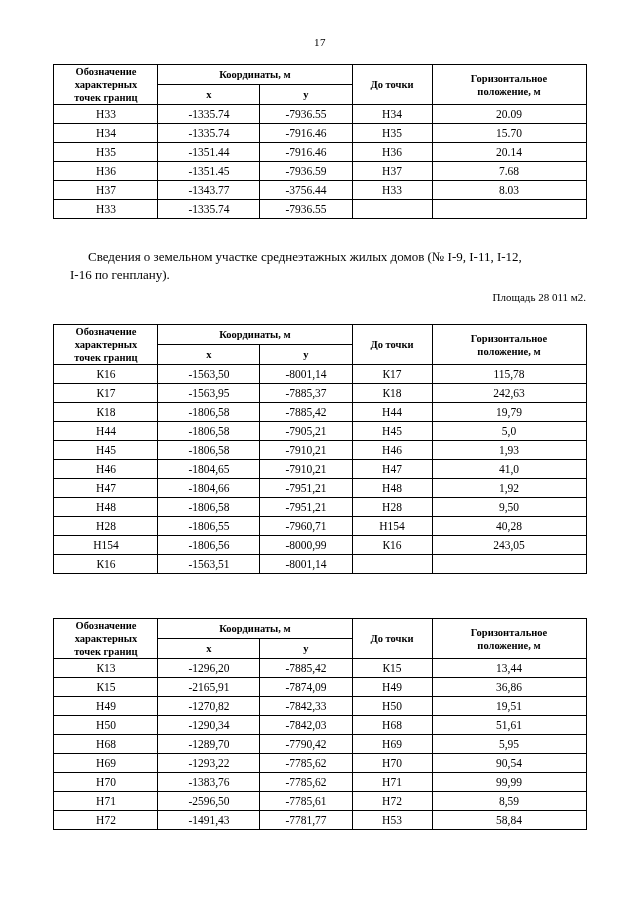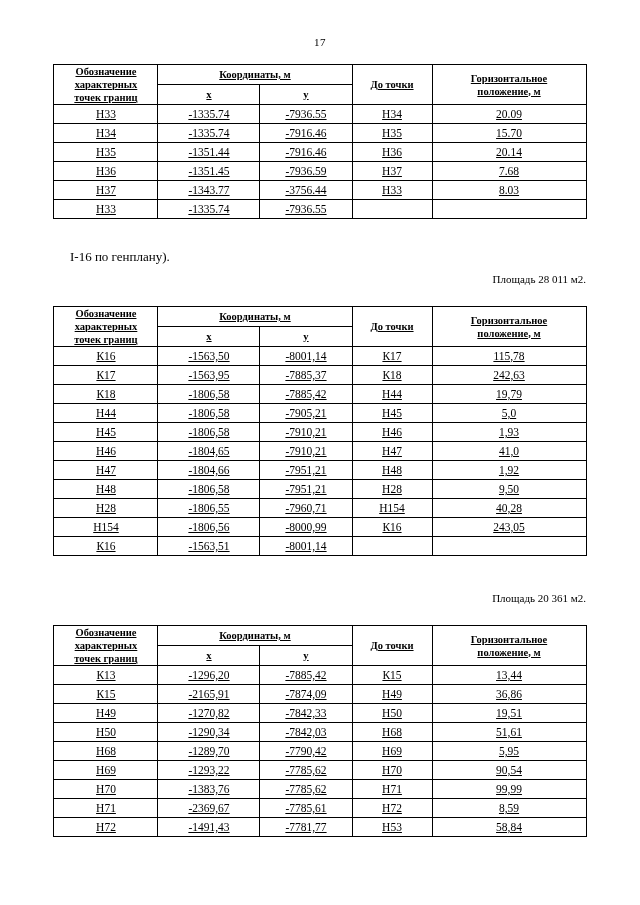--- a/index.html
+++ b/index.html
@@ -32,21 +32,20 @@
     letter-spacing: 0.5px;
   }
 
   
   table.coord-table {
     border-collapse: collapse;
     table-layout: fixed;
     margin: 15px auto;
     width: 532px;
     font-size: 11.5px;
-    text-decoration: underline;
   }
   table.coord-table td,
   table.coord-table th {
     border: 1px solid #000000;
     padding: 0;
     text-align: center;
     vertical-align: middle;
     font-weight: normal;
   }
   table.coord-table th {
@@ -177,20 +176,21 @@
             <td class="cell">-1335.74</td>
             <td class="cell">-7936.55</td>
             <td class="cell"></td>
             <td class="cell"></td>
           </tr>
         </tbody>
     </table>
   </div>
 
   <div class="para">
+    <span>Сведения о земельном участке среднеэтажных   жилых домов (№ I-9, I-11, I-12,</span>
     <div class="para-line2">I-16 по генплану).</div>
   </div>
   <div class="area-line">Площадь 28 011 м2.</div>
 
   <div class="t2-wrap">
     <table class="coord-table">
       <colgroup>
         <col class="c1">
           <col class="c2">
           <col class="c3">
@@ -293,21 +293,20 @@
             <td class="cell">-8001,14</td>
             <td class="cell"></td>
             <td class="cell"></td>
           </tr>
         </tbody>
     </table>
   </div>
 
   <div class="para">
   </div>
-  <div class="area-line">Площадь 20 361 м2.</div>
 
   <div class="t3-wrap">
     <table class="coord-table tall-head">
       <colgroup>
         <col class="c1">
           <col class="c2">
           <col class="c3">
           <col class="c4">
           <col class="c5">
       </colgroup>
@@ -375,21 +374,21 @@
           </tr>
           <tr>
             <td class="cell">Н70</td>
             <td class="cell">-1383,76</td>
             <td class="cell">-7785,62</td>
             <td class="cell">Н71</td>
             <td class="cell">99,99</td>
           </tr>
           <tr>
             <td class="cell">Н71</td>
-            <td class="cell">-2369,67</td>
+            <td class="cell">-2596,50</td>
             <td class="cell">-7785,61</td>
             <td class="cell">Н72</td>
             <td class="cell">8,59</td>
           </tr>
           <tr>
             <td class="cell">Н72</td>
             <td class="cell">-1491,43</td>
             <td class="cell">-7781,77</td>
             <td class="cell">Н53</td>
             <td class="cell">58,84</td>

